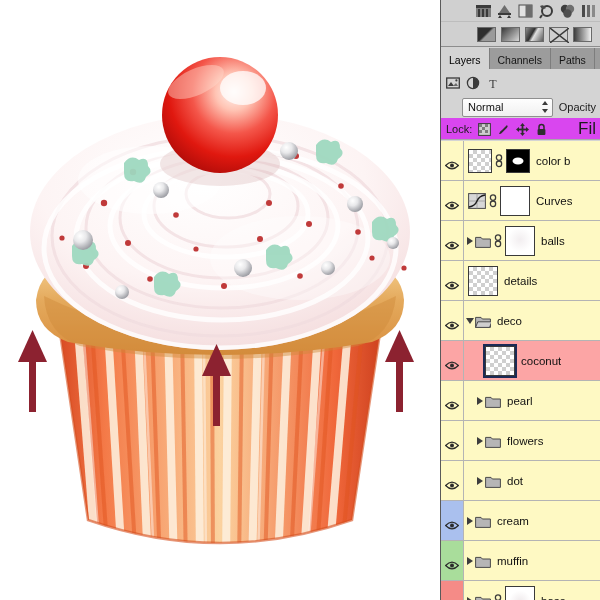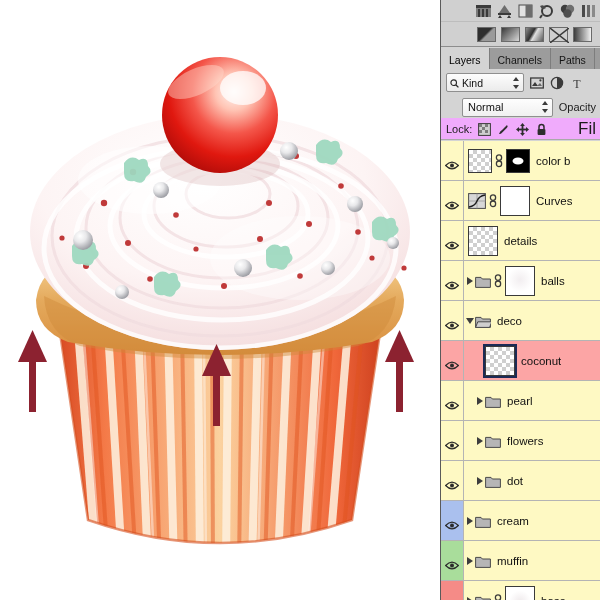--- a/index.html
+++ b/index.html
@@ -134,21 +134,21 @@
     font-size: 11px; color: #111;
     position: relative;
     margin-left: 16px;
   }
   #opacity-label { font-size: 11px; color: #1c1c1c; white-space: nowrap; }
 
   
   #lock-row {
     position: absolute; left: 0; top: 118px;
     width: 160px; height: 22px;
-    background: #f0abfc;
+    background: #d946ef;
     display: flex; align-items: center;
     padding: 0 5px; gap: 6px;
     border-bottom: 1px solid #a9a9a9;
   }
   #lock-label { font-size: 11px; color: #1c1c1c; }
   .lock-ico { width: 13px; height: 13px; display:block; }
   #fill-label { font-size: 17px; color:#1c1c1c; margin-left:auto; }
 
   
   #layer-list {
@@ -476,33 +476,20 @@
     <span class="grad-sw" style="background:linear-gradient(90deg,#3c3c3c,#f2f2f2)"></span>
   </div>
 
   <div id="tab-strip">
     <div class="tab active">Layers</div>
     <div class="tab">Channels</div>
     <div class="tab">Paths</div>
   </div>
 
   <div id="filter-row">
-    <div id="kind-select">
-      <span class="magn">
-        <svg viewBox="0 0 9 9" width="9" height="9">
-            <circle cx="3.7" cy="3.7" r="2.8" fill="none" stroke="#2a2a2a" stroke-width="1.1"></circle>
-            <path d="M6 6 L8.4 8.4" stroke="#2a2a2a" stroke-width="1.3"></path>
-          </svg>
-      </span>
-      <span>Kind</span>
-      <span class="stepper">
-          <i class="up"></i>
-          <i class="dn"></i>
-        </span>
-    </div>
     <span class="filter-ico">
       <svg viewBox="0 0 14 14" width="14" height="14">
           <rect x="0.7" y="2" width="12.6" height="10" fill="none" stroke="#3a3a3a" stroke-width="1.3"></rect>
           <path d="M2 10 L5 6 L8 10 Z" fill="#3a3a3a"></path>
           <path d="M7 10 L10 7 L12 10 Z" fill="#6a6a6a"></path>
           <circle cx="10.4" cy="4.4" r="1.1" fill="#3a3a3a"></circle>
         </svg>
     </span>
     <span class="filter-ico">
       <svg viewBox="0 0 14 14" width="14" height="14">
@@ -614,32 +601,20 @@
       <span class="layer-name">Curves</span>
     </div>
 
     <div class="layer-row">
       <div class="eye-cell">
         <span class="eye"><svg viewBox="0 0 14 9" width="14" height="9">
               <path d="M0.6 4.5 Q7-2.2 13.4 4.5 Q7 11.2 0.6 4.5z" fill="none" stroke="#2b2b2b" stroke-width="1.2"></path>
               <circle cx="7" cy="4.5" r="2" fill="#2b2b2b"></circle>
             </svg></span>
       </div>
-      <div class="gap4"></div>
-      <div class="thumb checker"></div>
-      <span class="layer-name">details</span>
-    </div>
-
-    <div class="layer-row">
-      <div class="eye-cell">
-        <span class="eye"><svg viewBox="0 0 14 9" width="14" height="9">
-              <path d="M0.6 4.5 Q7-2.2 13.4 4.5 Q7 11.2 0.6 4.5z" fill="none" stroke="#2b2b2b" stroke-width="1.2"></path>
-              <circle cx="7" cy="4.5" r="2" fill="#2b2b2b"></circle>
-            </svg></span>
-      </div>
       <div class="twisty">
           <i class="tri-r"></i>
         </div>
       <span class="folder-ico">
         <svg viewBox="0 0 16 13" width="16" height="13">
             <path d="M0.6 2.4 h5.4 l1.4 1.6 h8 v8.4 h-14.8z" fill="#b6b6b6" stroke="#4a4a4a" stroke-width="1"></path>
           </svg>
       </span>
       <div class="gap2"></div>
       <span class="link-ico"><svg viewBox="0 0 10 14" width="10" height="14">
@@ -651,20 +626,32 @@
       <span class="layer-name">balls</span>
     </div>
 
     <div class="layer-row">
       <div class="eye-cell">
         <span class="eye"><svg viewBox="0 0 14 9" width="14" height="9">
               <path d="M0.6 4.5 Q7-2.2 13.4 4.5 Q7 11.2 0.6 4.5z" fill="none" stroke="#2b2b2b" stroke-width="1.2"></path>
               <circle cx="7" cy="4.5" r="2" fill="#2b2b2b"></circle>
             </svg></span>
       </div>
+      <div class="gap4"></div>
+      <div class="thumb checker"></div>
+      <span class="layer-name">details</span>
+    </div>
+
+    <div class="layer-row">
+      <div class="eye-cell">
+        <span class="eye"><svg viewBox="0 0 14 9" width="14" height="9">
+              <path d="M0.6 4.5 Q7-2.2 13.4 4.5 Q7 11.2 0.6 4.5z" fill="none" stroke="#2b2b2b" stroke-width="1.2"></path>
+              <circle cx="7" cy="4.5" r="2" fill="#2b2b2b"></circle>
+            </svg></span>
+      </div>
       <div class="twisty">
           <i class="tri-d"></i>
         </div>
       <span class="folder-ico">
         <svg viewBox="0 0 16 13" width="16" height="13">
             <path d="M0.6 2.4 h5.4 l1.4 1.6 h8 v8.4 h-14.8z" fill="#b6b6b6" stroke="#4a4a4a" stroke-width="1"></path>
             <path d="M0.6 12.4 l2.2-5.6 h14 l-2.2 5.6z" fill="#cfcfcf" stroke="#4a4a4a" stroke-width="1"></path>
           </svg>
       </span>
       <span class="layer-name">deco</span>

